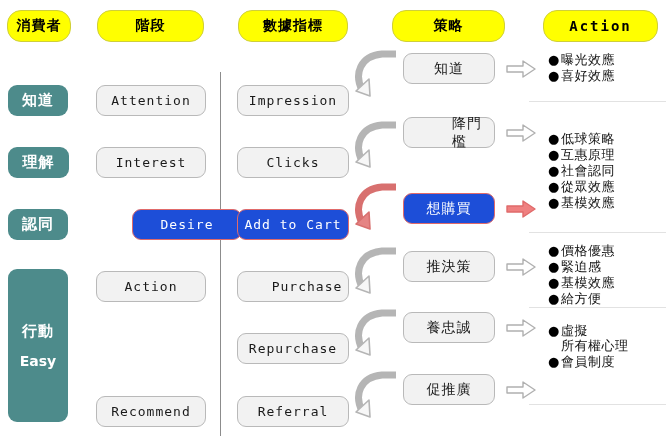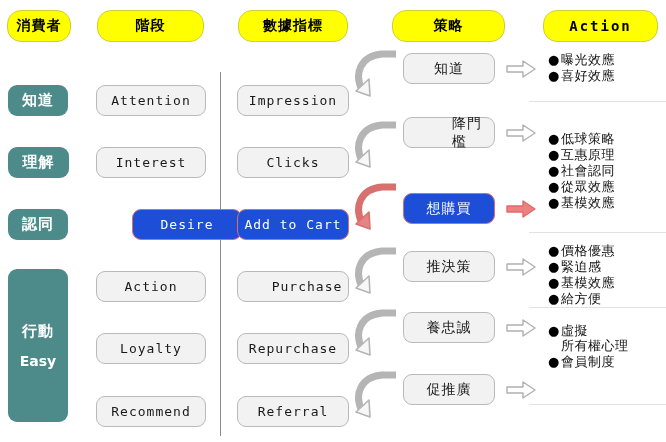--- a/index.html
+++ b/index.html
@@ -106,23 +106,20 @@
     </div>
   <div class="box mono" style="left:96px;top:85px;width:110px;height:31px;">
     <span>Attention</span>
     </div>
   <div class="box mono hi" style="left:96px;top:209px;width:110px;height:31px;margin-left:36px;">
     <span>Desire</span>
     </div>
   <div class="box mono" style="left:96px;top:271px;width:110px;height:31px;">
     <span>Action</span>
     </div>
-  <div class="box mono" style="left:96px;top:333px;width:110px;height:31px;">
-    <span>Loyalty</span>
-    </div>
   <div class="box mono" style="left:96px;top:396px;width:110px;height:31px;">
     <span>Recommend</span>
     </div>
 
   <div class="box mono" style="left:237px;top:85px;width:112px;height:31px;">
     <span>Impression</span>
     </div>
   <div class="box mono" style="left:237px;top:147px;width:112px;height:31px;">
     <span>Clicks</span>
     </div>

